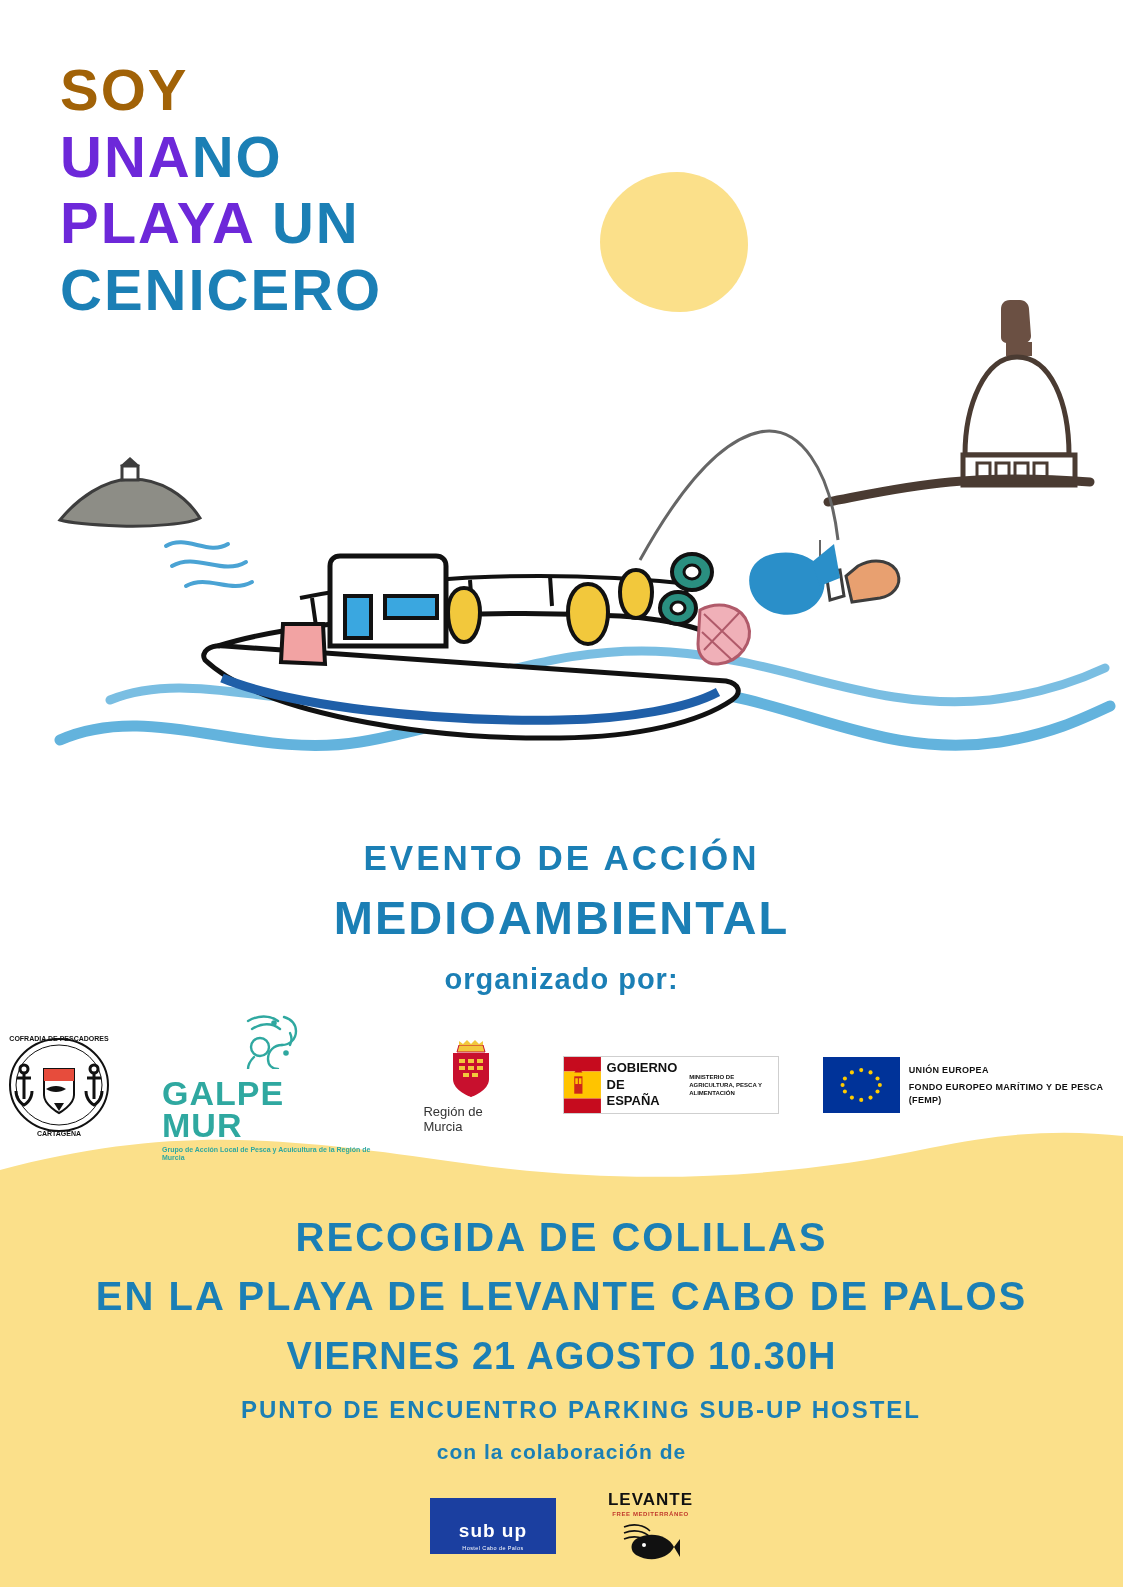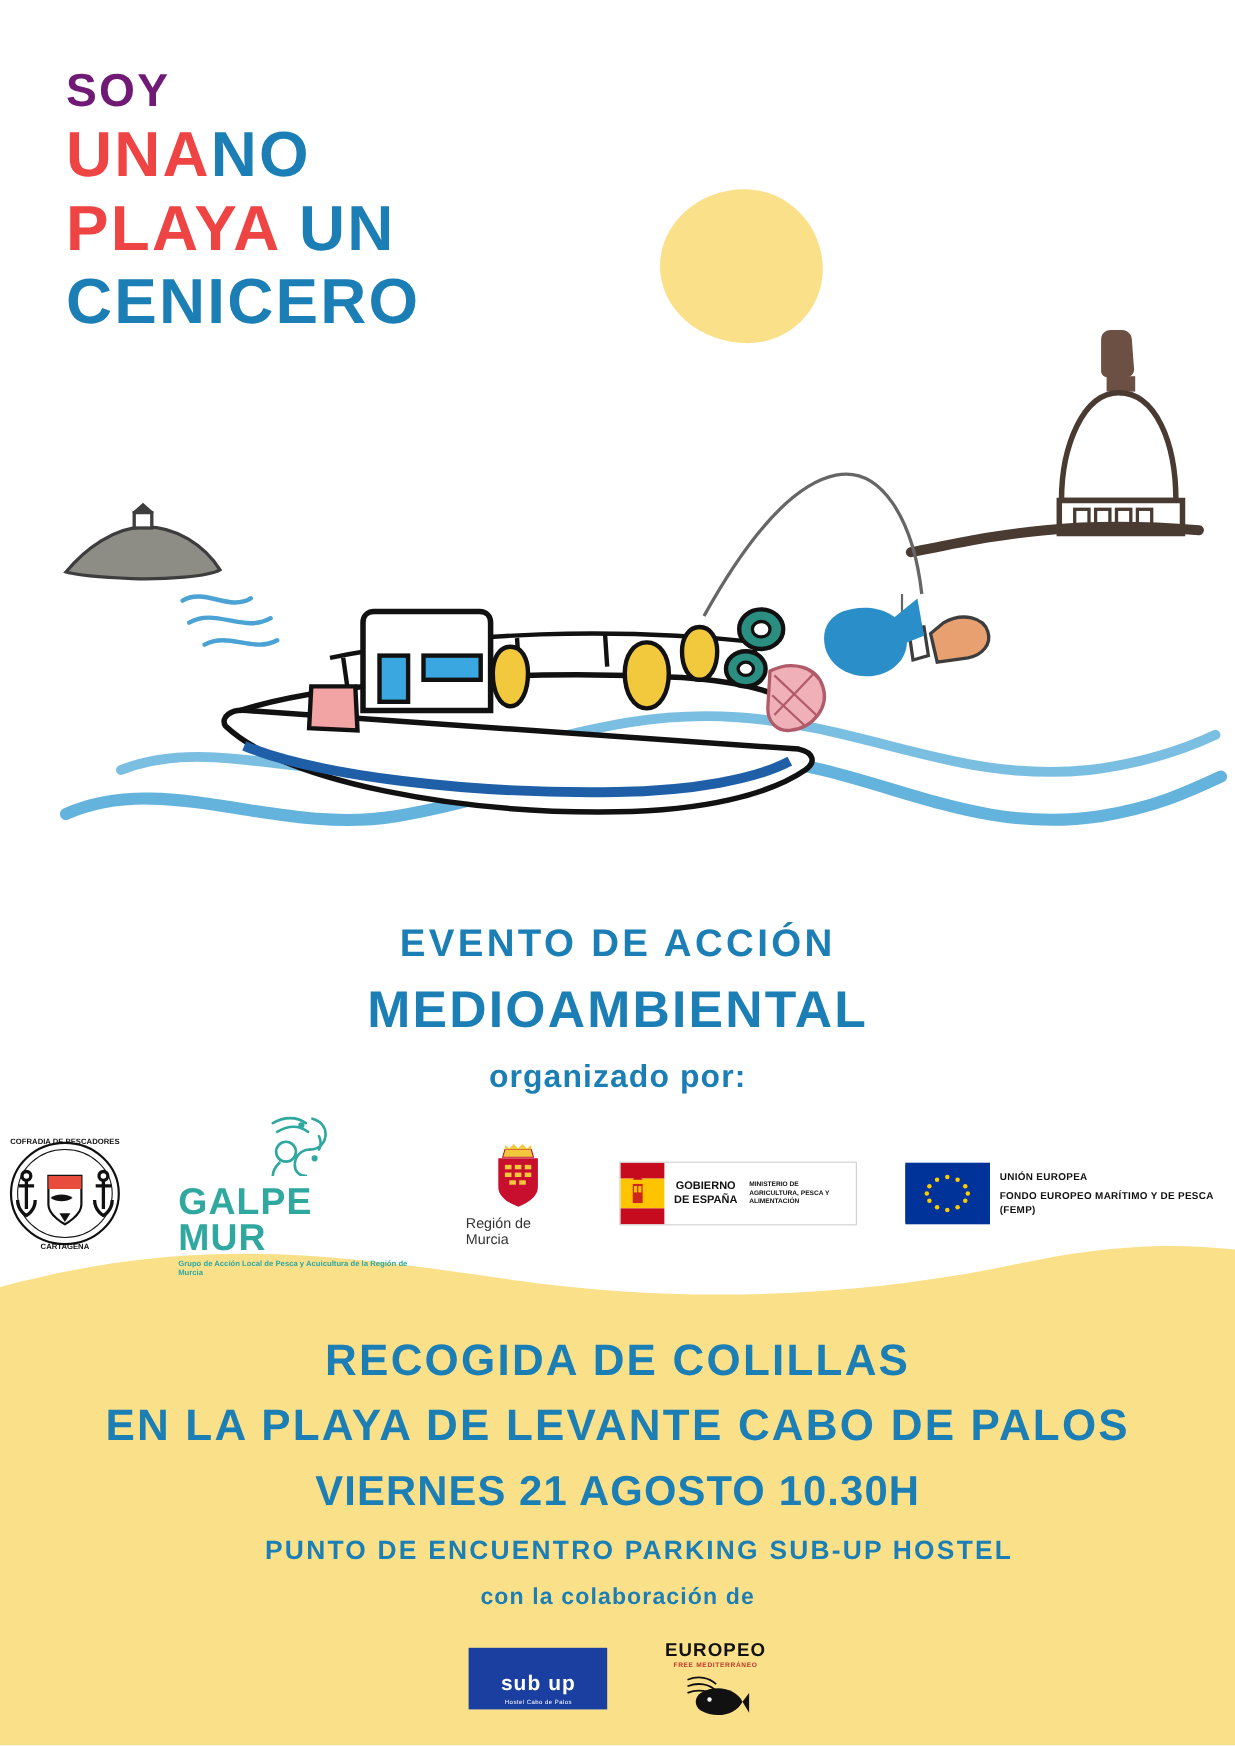--- a/index.html
+++ b/index.html
@@ -24,25 +24,25 @@
     left: 60px;
     top: 62px;
     width: 480px;
     line-height: 0.96;
   }
   .headline .line {
     font-weight: bold;
     letter-spacing: 2px;
     white-space: nowrap;
   }
-  .hl-1 { font-size: 42px; color: #701a75; }
+  .hl-1 { font-size: 58px; color: #a16207; }
   .hl-2 { font-size: 58px; }
   .hl-3 { font-size: 58px; }
   .hl-4 { font-size: 58px; color: #1b7fb5; }
-  .y { color: #ef4444; }
+  .y { color: #6d28d9; }
   .b { color: #1b7fb5; }
   .headline .line { margin-bottom: 11px; }
 
   
   .sun {
     position: absolute;
     left: 600px;
     top: 172px;
     width: 148px;
     height: 140px;
@@ -119,21 +119,21 @@
   .logo-murcia { display: flex; flex-direction: column; align-items: center; }
   .murcia-shield { width: 52px; height: 62px; }
   .murcia-text { font-size: 13px; color: #333; margin-top: 5px; }
 
   .logo-gob {
     display: flex; align-items: stretch;
     border: 1px solid #cfcfcf; height: 58px; width: 232px; background: #fff;
   }
   .gob-flag { width: 72px; height: 100%; }
   .gob-text { display: flex; align-items: center; padding: 0 6px; gap: 8px; }
-  .gob-t1 { font-size: 10px; font-weight: bold; color: #111; line-height: 1.3; text-align: center; }
+  .gob-t1 { font-size: 13px; font-weight: bold; color: #111; line-height: 1.3; }
   .gob-t2 { font-size: 6px; font-weight: bold; color: #111; line-height: 1.35; }
 
   .logo-eu { display: flex; align-items: center; gap: 9px; }
   .eu-flag {
     width: 82px; height: 56px; background: #003399; position: relative;
   }
   .eu-text { line-height: 1.35; }
   .eu-t1 { font-size: 9px; font-weight: bold; color: #111; letter-spacing: .3px;}
   .eu-t2 { font-size: 9px; font-weight: bold; color: #111; margin-top: 5px; letter-spacing: .3px;}
 
@@ -388,21 +388,21 @@
     <div class="bt-4">PUNTO DE ENCUENTRO PARKING SUB-UP HOSTEL</div>
     <div class="bt-5">con la colaboración de</div>
   </div>
 
   <div class="collab">
     <div class="subup-box">
       <div class="subup-1">sub up</div>
       <div class="subup-2">Hostel Cabo de Palos</div>
     </div>
     <div class="plastic">
-      <div class="plastic-1">EUROPEO</div>
+      <div class="plastic-1">LEVANTE</div>
       <div class="plastic-2">FREE MEDITERRÁNEO</div>
       <svg class="plastic-mark" viewBox="0 0 64 42">
         <g stroke="#111" stroke-width="1.6" fill="none">
           <path d="M6,8 c10,-4 20,-2 26,4 M6,14 c10,-4 20,-2 26,4 M6,20 c10,-4 20,-2 26,4"></path>
         </g>
         <path d="M18,20 c14,-8 32,-4 38,8 c-6,12 -24,16 -38,8 c-6,-4 -6,-12 0,-16 z" fill="#111"></path>
         <path d="M56,28 l6,-8 l0,18 z" fill="#111"></path>
         <circle cx="26" cy="26" r="2" fill="#fff"></circle>
       </svg>
     </div>

